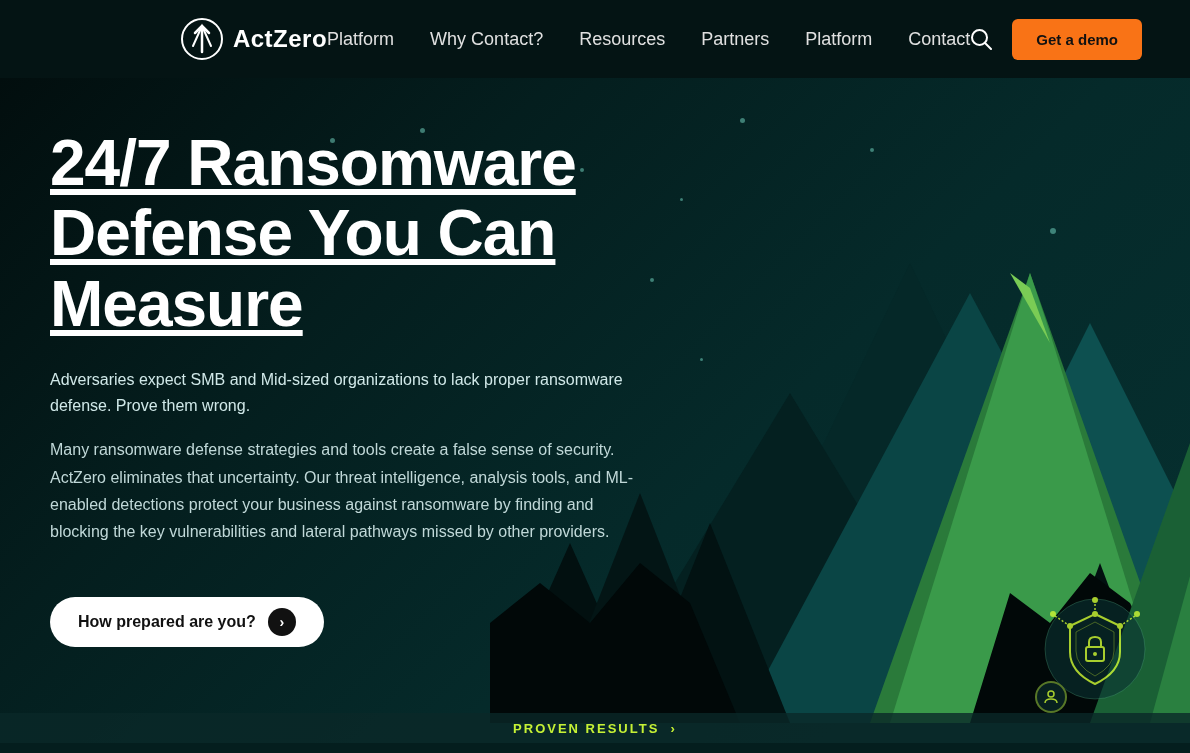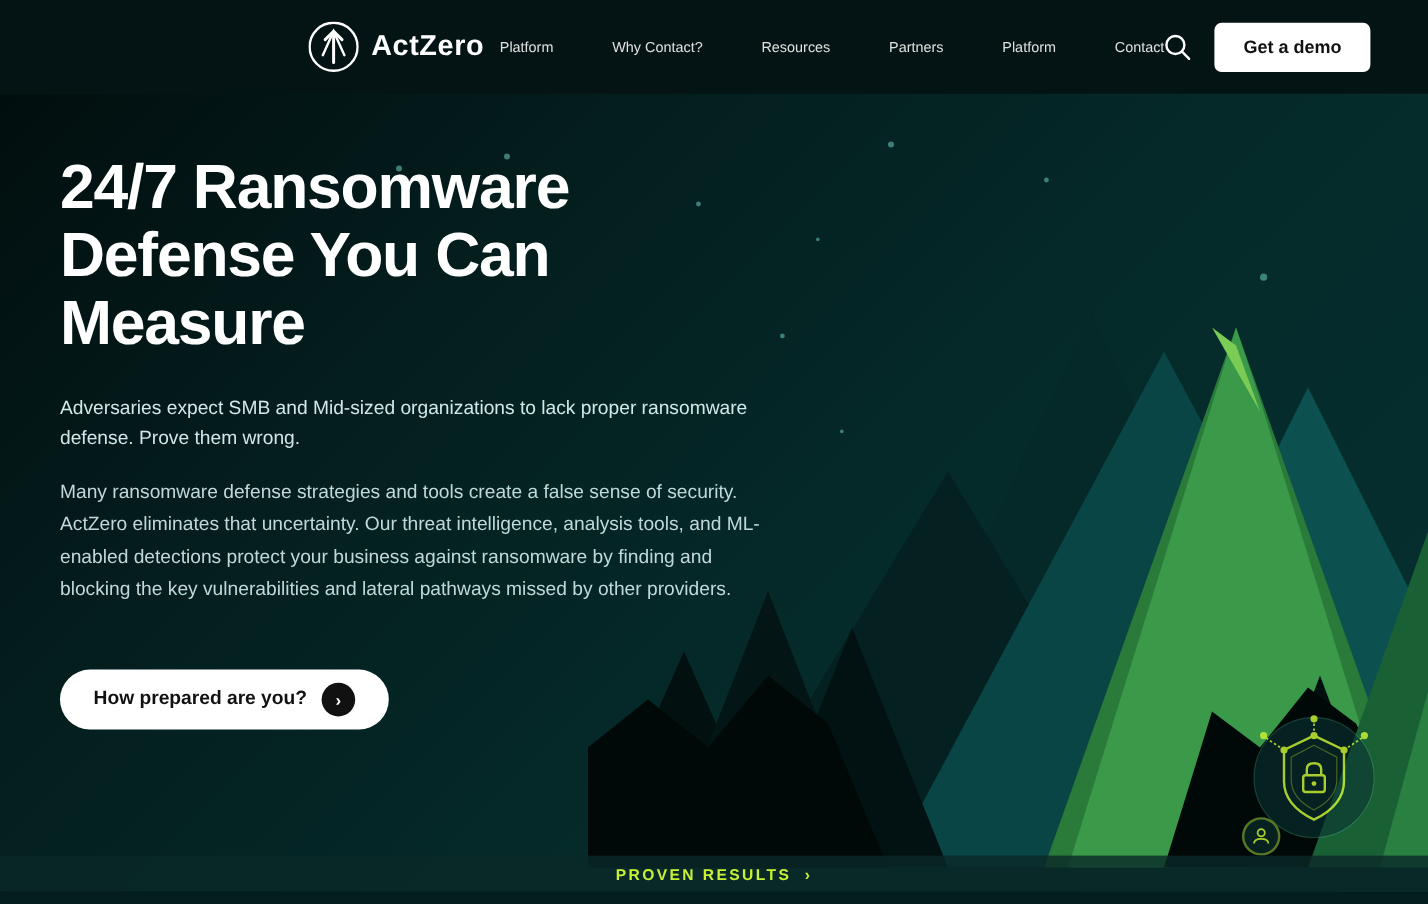--- a/index.html
+++ b/index.html
@@ -45,44 +45,43 @@
     }
 
     .nav-links {
       display: flex;
       align-items: center;
       gap: 36px;
     }
 
     .nav-link {
       color: #e0e0e0;
-      font-size: 12px;
+      font-size: 18px;
       font-weight: 500;
       cursor: pointer;
       text-decoration: none;
       transition: color 0.2s;
-      margin-left: 13px;
     }
 
     .nav-right {
       display: flex;
       align-items: center;
       gap: 20px;
     }
 
     .search-icon-btn {
       cursor: pointer;
       color: #ffffff;
       display: flex;
       align-items: center;
       justify-content: center;
     }
 
     .get-demo-btn {
-      background-color: #ffffff;
+      background-color: #f97316;
       color: #111111;
       font-weight: 700;
       font-size: 15px;
       padding: 12px 24px;
       border-radius: 6px;
       border: none;
       cursor: pointer;
       white-space: nowrap;
     }
 
@@ -117,26 +116,27 @@
     }
 
     .hero-content {
       position: relative;
       z-index: 5;
       padding: 50px 50px 0 50px;
       max-width: 700px;
     }
 
     .hero-title {
-      font-size: 52px;
+      font-size: 64px;
       font-weight: 800;
       line-height: 1.1;
       color: #ffffff;
       margin-bottom: 28px;
       letter-spacing: -1px;
+      text-decoration: underline;
     }
 
     .hero-subtitle {
       font-size: 16px;
       line-height: 1.6;
       color: #d0e8e8;
       margin-bottom: 18px;
       max-width: 620px;
     }
 

